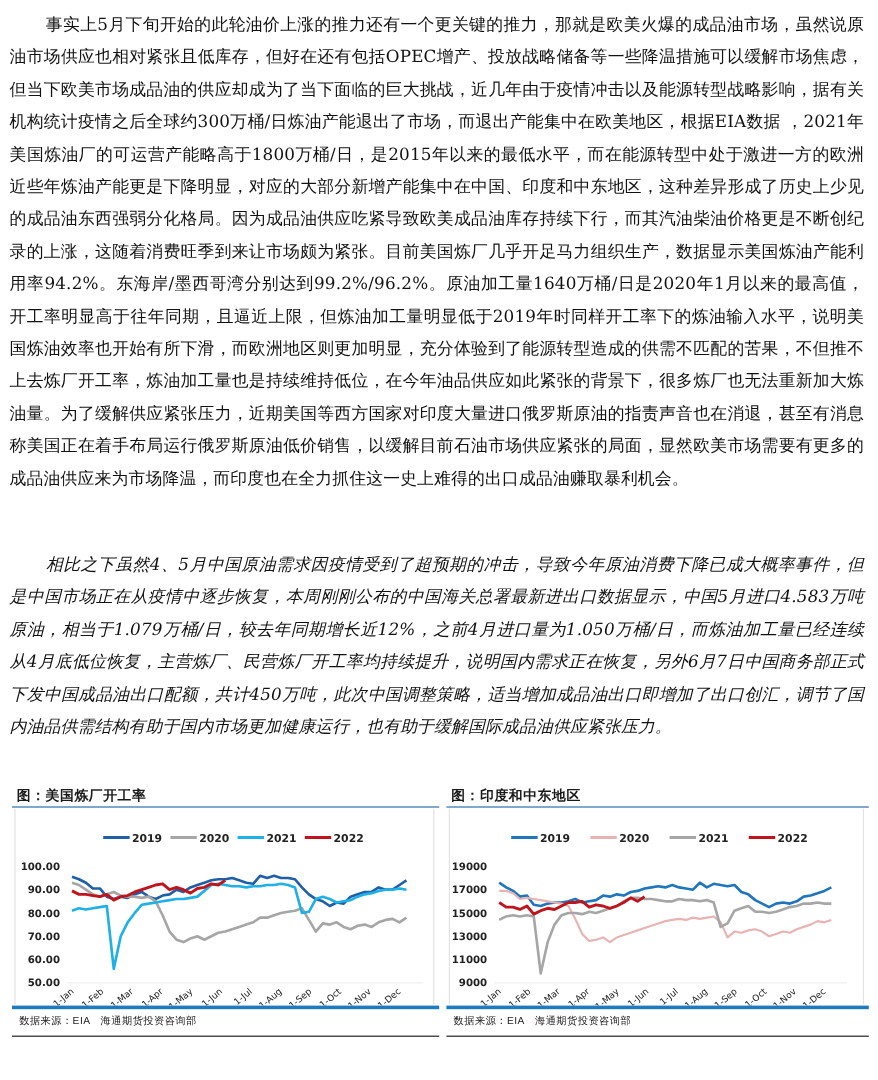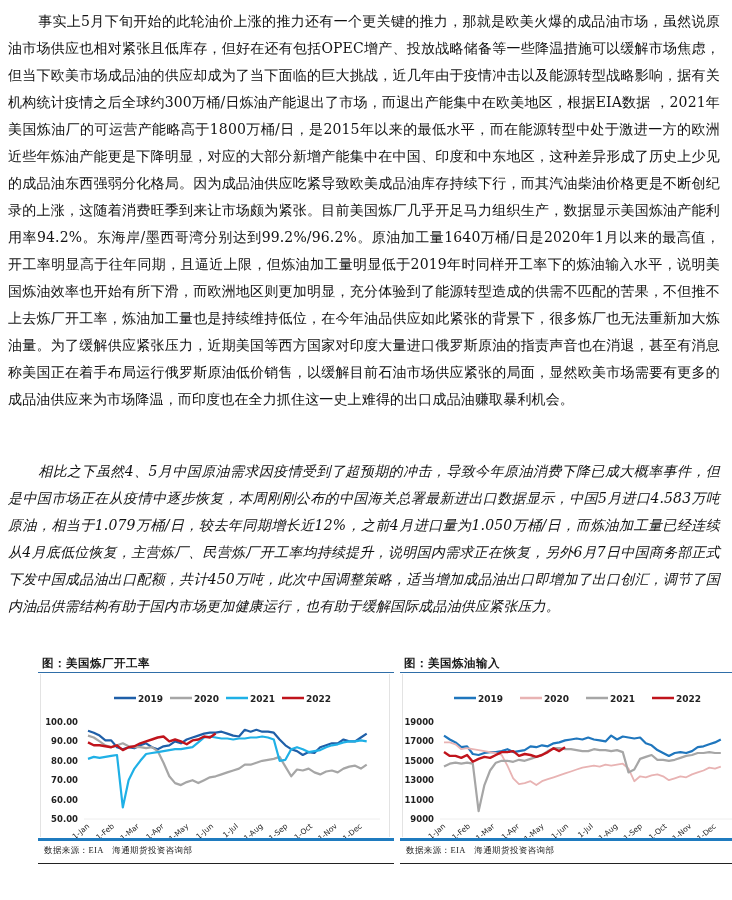--- a/index.html
+++ b/index.html
@@ -4,30 +4,30 @@
   <style>
     html, body { margin: 0; padding: 0; background: #ffffff; }
     body { width: 732px; height: 900px; position: relative; overflow: hidden;
            font-family: "DejaVu Serif", "Liberation Serif", serif; color: #111; }
     .para { position: absolute; left: 8px; width: 712px; font-size: 14px;
             line-height: 27px; text-align: justify; letter-spacing: 0.15px; }
     .para .indent { display: inline-block; width: 30px; }
     #p1 { top: 8px; }
     #p2 { top: 458px; font-style: italic; }
 
-    .fig { position: absolute; top: 656px; width: 360px; height: 232px; margin-left: 28px; }
+    .fig { position: absolute; top: 656px; width: 360px; height: 232px; }
     #fig1 { left: 6px; }
     #fig2 { left: 368px; width: 356px; }
     .fig-title { position: absolute; left: 8px; top: 0; font-family: "DejaVu Sans", sans-serif;
                  font-size: 11.5px; font-weight: bold; color: #1a1a1a; letter-spacing: 0.5px; }
     .fig-rule-top { position: absolute; left: 4px; right: 0; top: 16px; height: 1px; background: #2f6ea8; }
     .fig-frame { position: absolute; left: 6px; right: 4px; top: 18px; height: 163px;
                  border-left: 1px solid #e3e3e3; border-right: 1px solid #e3e3e3; }
     .fig-rule-blue { position: absolute; left: 4px; right: 0; top: 182px; height: 3px; background: #1f7bbf; }
-    .fig-source { position: absolute; left: 10px; top: 189px; font-family: Liberation Serif, serif;
+    .fig-source { position: absolute; left: 10px; top: 189px; font-family: Liberation Sans, sans-serif;
                   font-size: 8.5px; color: #222; letter-spacing: 0.4px; }
     .fig-rule-bottom { position: absolute; left: 4px; right: 0; top: 207px; height: 1px; background: #222; }
     .fig svg { position: absolute; left: 0; top: 18px; }
     .legend-label { font-family: "DejaVu Sans", sans-serif; font-size: 9px; font-weight: bold; fill: #222; }
     .tick-label { font-family: "DejaVu Sans", sans-serif; font-size: 8.5px; font-weight: bold; fill: #222; }
     .x-label { font-family: "DejaVu Sans", sans-serif; font-size: 7.5px; fill: #222; }
   </style>
 </head>
 <body>
 
@@ -70,21 +70,21 @@
       <polyline points="54.0,61.6 59.8,63.5 65.6,67.4 71.4,71.3 77.2,73.2 83.0,71.3 88.8,69.3 94.6,72.3 100.4,73.2 106.3,73.2 112.1,74.2 117.9,73.2 123.7,77.1 129.5,88.7 135.3,102.3 141.1,109.1 146.9,111.1 152.7,108.1 158.5,106.2 164.3,109.1 170.1,106.2 175.9,103.3 181.7,102.3 187.5,100.4 193.3,98.4 199.2,96.5 205.0,94.6 210.8,90.7 216.6,90.7 222.4,88.7 228.2,86.8 234.0,85.8 239.8,84.9 245.6,82.9 251.4,92.6 257.2,102.3 263.0,95.5 268.8,96.5 274.6,94.6 280.4,98.4 286.2,100.4 292.1,97.5 297.9,96.5 303.7,98.4 309.5,94.6 315.3,92.6 321.1,91.7 326.9,94.6 332.7,90.7" fill="none" stroke="#a6a6a6" stroke-width="2.2" stroke-linejoin="round"></polyline>
       <polyline points="54.0,84.9 59.8,82.9 65.6,83.9 71.4,82.9 77.2,81.9 83.0,81.0 88.8,133.4 94.6,106.2 100.4,94.6 106.3,86.8 112.1,80.0 117.9,79.0 123.7,78.1 129.5,77.1 135.3,76.1 141.1,75.2 146.9,75.2 152.7,74.2 158.5,73.2 164.3,68.4 170.1,63.5 175.9,62.5 181.7,63.5 187.5,64.5 193.3,64.5 199.2,65.5 205.0,64.5 210.8,64.5 216.6,63.5 222.4,63.5 228.2,62.5 234.0,63.5 239.8,65.5 245.6,86.8 251.4,85.8 257.2,75.2 263.0,73.2 268.8,75.2 274.6,78.1 280.4,77.1 286.2,76.1 292.1,73.2 297.9,71.3 303.7,70.3 309.5,68.4 315.3,67.4 321.1,67.4 326.9,66.4 332.7,67.4" fill="none" stroke="#1fb0e6" stroke-width="2.2" stroke-linejoin="round"></polyline>
       <polyline points="54.0,68.4 59.8,71.3 65.6,71.3 71.4,72.3 77.2,73.2 83.0,71.3 88.8,76.1 94.6,73.2 100.4,72.3 106.3,69.3 112.1,67.4 117.9,65.5 123.7,63.5 129.5,62.5 135.3,67.4 141.1,65.5 146.9,67.4 152.7,70.3 158.5,66.4 164.3,65.5 170.1,62.5 175.9,63.5 181.7,59.6" fill="none" stroke="#c0141c" stroke-width="2.4" stroke-linejoin="round"></polyline>
     </svg>
   <div class="fig-rule-blue"></div>
   <div class="fig-source">数据来源：EIA　海通期货投资咨询部</div>
   <div class="fig-rule-bottom"></div>
 </div>
 
 <div id="fig2" class="fig">
-  <div class="fig-title">图：美国炼油输入</div>
+  <div class="fig-title">图：印度和中东地区</div>
   <div class="fig-rule-top"></div>
   <div class="fig-frame"></div>
   <svg width="352" height="164">
       <line x1="44" x2="338" y1="145" y2="145" stroke="#eeeeee" stroke-width="1"></line>
       <text x="38" y="51" text-anchor="end" class="tick-label">19000</text>
       <text x="38" y="70.39999999999999" text-anchor="end" class="tick-label">17000</text>
       <text x="38" y="89.80000000000001" text-anchor="end" class="tick-label">15000</text>
       <text x="38" y="109.19999999999999" text-anchor="end" class="tick-label">13000</text>
       <text x="38" y="128.6" text-anchor="end" class="tick-label">11000</text>
       <text x="38" y="148" text-anchor="end" class="tick-label">9000</text>

